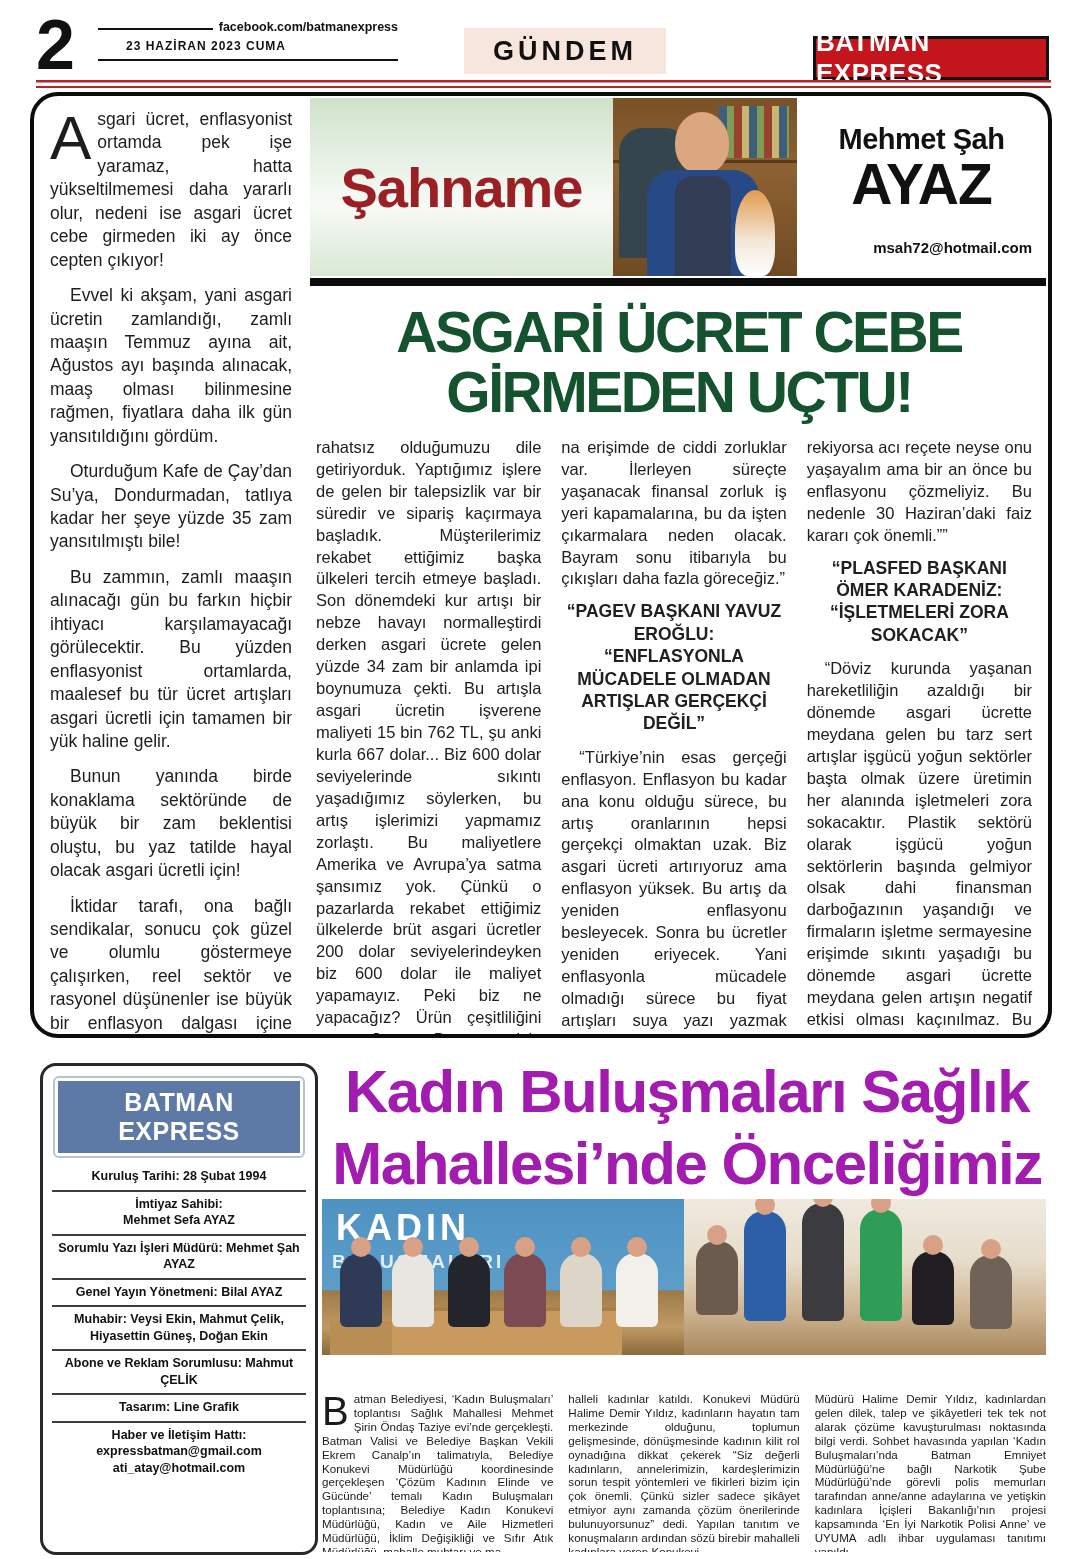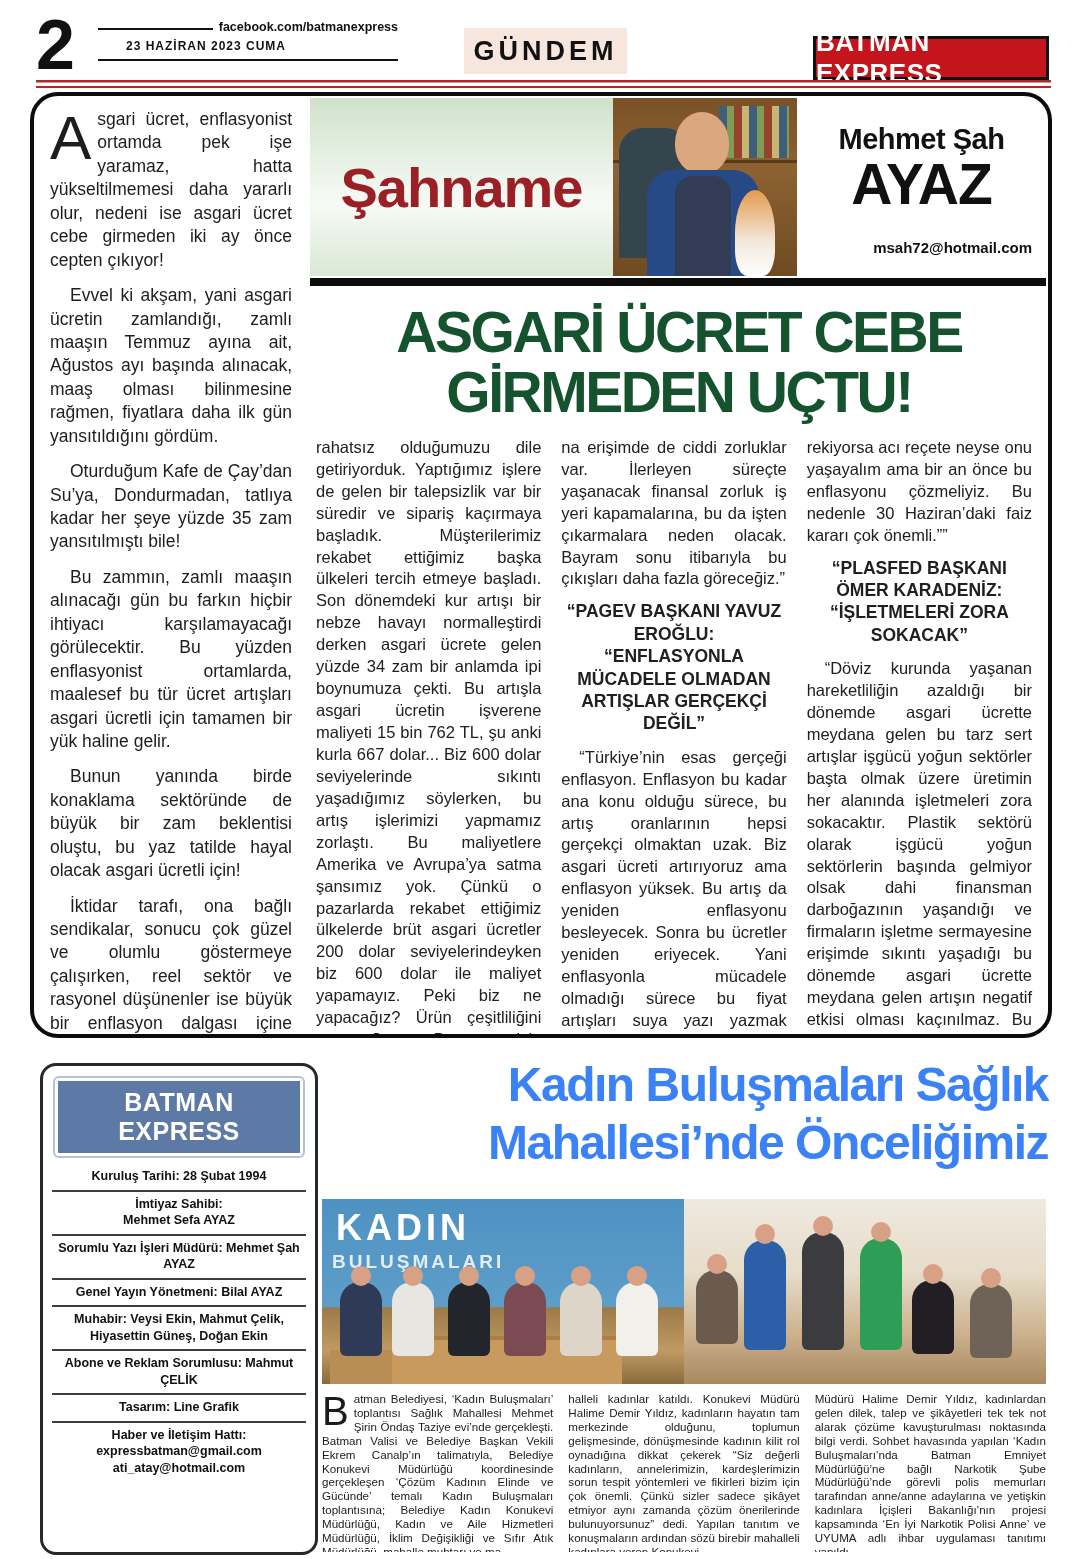--- a/index.html
+++ b/index.html
@@ -7,21 +7,21 @@
         font-family:"Liberation Sans",sans-serif;color:#111;overflow:hidden;}
 
   
   .hdr{position:absolute;left:36px;top:16px;right:36px;height:62px;}
   .pageno{position:absolute;left:0;top:-6px;font-size:70px;font-weight:700;line-height:1;letter-spacing:-3px;}
   .dateblock{position:absolute;left:62px;top:4px;width:300px;}
   .fbrow{display:flex;align-items:flex-end;}
   .fbline{width:118px;border-bottom:2px solid #111;margin:0 6px 4px 0;}
   .fbtext{font-size:12.5px;font-weight:700;}
   .dateline{font-size:12px;font-weight:700;letter-spacing:1px;padding:5px 0 6px 28px;border-bottom:2.5px solid #111;}
-  .section{position:absolute;left:428px;top:12px;width:163px;height:46px;background:#f7e6dd;
+  .section{position:absolute;left:428px;top:12px;width:202px;height:46px;background:#f7e6dd;
            display:flex;align-items:center;justify-content:center;font-size:27px;font-weight:700;letter-spacing:4px;}
   .brand{position:absolute;right:2px;top:20px;width:236px;height:44px;background:#c3151b;border:3px solid #111;
          display:flex;align-items:center;justify-content:center;color:#fff;font-size:26px;font-weight:700;letter-spacing:0.5px;box-sizing:border-box;}
   .redrule{position:absolute;left:36px;right:36px;top:80px;height:8px;
            background:linear-gradient(#b5262a,#b5262a) 0 0/100% 2.5px no-repeat,
                       linear-gradient(#b5262a,#b5262a) 0 100%/100% 2.5px no-repeat;}
 
   
   .artbox{position:absolute;left:30px;top:92px;width:1022px;height:946px;border:4px solid #0c0c0c;
           border-radius:28px;box-sizing:border-box;display:flex;overflow:hidden;background:#fff;}
@@ -65,23 +65,23 @@
   .mastbox{position:absolute;left:40px;top:1063px;width:278px;height:492px;border:3px solid #24292e;
            border-radius:16px;box-sizing:border-box;display:flex;flex-direction:column;align-items:center;
            text-align:center;overflow:hidden;background:#fff;}
   .mlogo-wrap{margin:10px 10px 6px 10px;border:2px solid #b5c2d4;border-radius:6px;padding:3px;}
   .mlogo{background:#5d7aa6;color:#fff;font-size:25px;font-weight:700;letter-spacing:0.5px;padding:7px 16px;}
   .m-row{width:calc(100% - 22px);padding:4px 2px 5px 2px;font-size:12.5px;font-weight:700;line-height:1.32;
          border-bottom:2px solid #3a3f45;}
   .m-row:last-of-type{border-bottom:none;}
 
   
-  .bheadline{position:absolute;left:326px;top:1056px;width:722px;text-align:right;font-size:48px;font-weight:700;
-             line-height:1.2;letter-spacing:-1.5px;color:#3b82f6;}
-  .photos{position:absolute;left:322px;top:1199px;width:724px;height:185px;display:flex;}
+  .bheadline{position:absolute;left:326px;top:1056px;width:722px;text-align:center;font-size:60px;font-weight:700;
+             line-height:1.2;letter-spacing:-1.5px;color:#a21caf;}
+  .photos{position:absolute;left:322px;top:1199px;width:724px;height:156px;display:flex;}
   .photo{flex:1;position:relative;overflow:hidden;}
   .photo-left{background:linear-gradient(180deg,#4e92c2 0%,#5d9dc9 58%,#9c7a48 59%,#c3a univ 100%);
               background:linear-gradient(180deg,#4e92c2 0%,#5d9dc9 58%,#9c7a48 59%,#c09a63 82%,#8a6a3c 100%);}
   .photo-right{background:linear-gradient(180deg,#efe9df 0%,#e6dcc9 40%,#cdb390 72%,#a8885f 100%);}
   .kadin1{position:absolute;left:14px;top:8px;color:#fff;font-size:36px;font-weight:700;letter-spacing:4px;}
   .kadin2{position:absolute;left:10px;top:52px;color:#eaf2f8;font-size:19px;font-weight:700;letter-spacing:3px;opacity:.95;}
   .fig{position:absolute;bottom:28px;width:42px;height:74px;border-radius:20px 20px 6px 6px;}
   .fig::before{content:"";position:absolute;top:-16px;left:11px;width:20px;height:20px;border-radius:50%;background:#d8a185;}
   .table1{position:absolute;left:70px;bottom:0;width:230px;height:44px;background:#c89a5d;border-top:4px solid #a97f45;}
   .table2{position:absolute;left:8px;bottom:0;width:70px;height:34px;background:#b98e55;}

